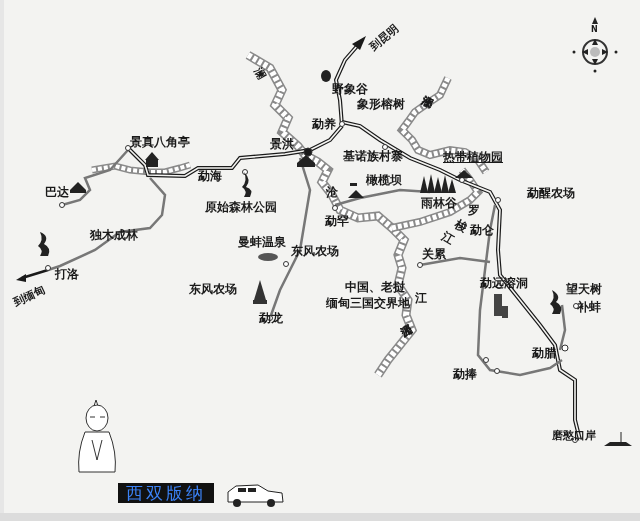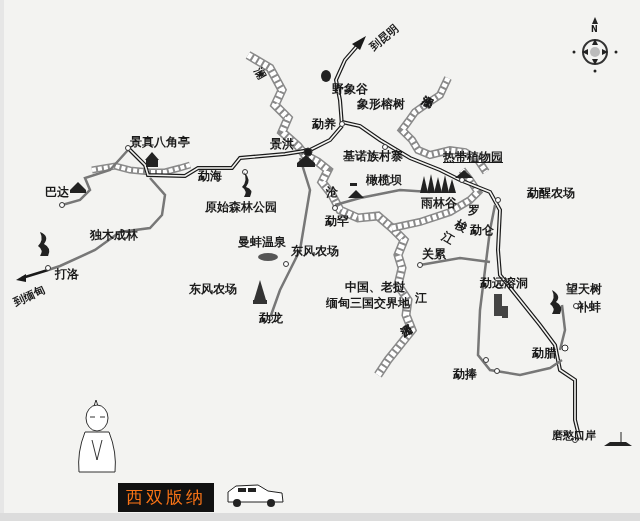--- a/index.html
+++ b/index.html
@@ -2,22 +2,22 @@
 <html><head>
 <meta charset="utf-8">
 <style>
   html,body{margin:0;padding:0;}
   body{width:640px;height:521px;background:#f3f3f1;position:relative;overflow:hidden;
        font-family:"DejaVu Serif","Liberation Serif",serif;}
   #map{position:absolute;left:0;top:0;width:640px;height:521px;}
   .lbl{position:absolute;font-size:12px;font-weight:bold;color:#1a1a1a;white-space:nowrap;line-height:1;}
   .lbl.sm{font-size:11px;}
   .vert{writing-mode:vertical-rl;}
-  .title-box{position:absolute;left:118px;top:483px;width:96px;height:29px;background:#111;
-       color:#f97316;font-family:Liberation Serif, serif;font-size:17px;
+  .title-box{position:absolute;left:118px;top:483px;width:96px;height:20px;background:#111;
+       color:#3b82f6;font-family:Liberation Serif, serif;font-size:17px;
        letter-spacing:3px;display:flex;align-items:center;justify-content:center;}
   .bottom-edge{position:absolute;left:0;top:513px;width:640px;height:8px;background:#dcdcdc;}
   .left-edge{position:absolute;left:0;top:0;width:4px;height:521px;background:#e6e6e6;}
 </style>
 </head>
 <body>
 
 <div class="left-edge"></div>
 
 <svg id="map" viewBox="0 0 640 521" xmlns="http://www.w3.org/2000/svg">

